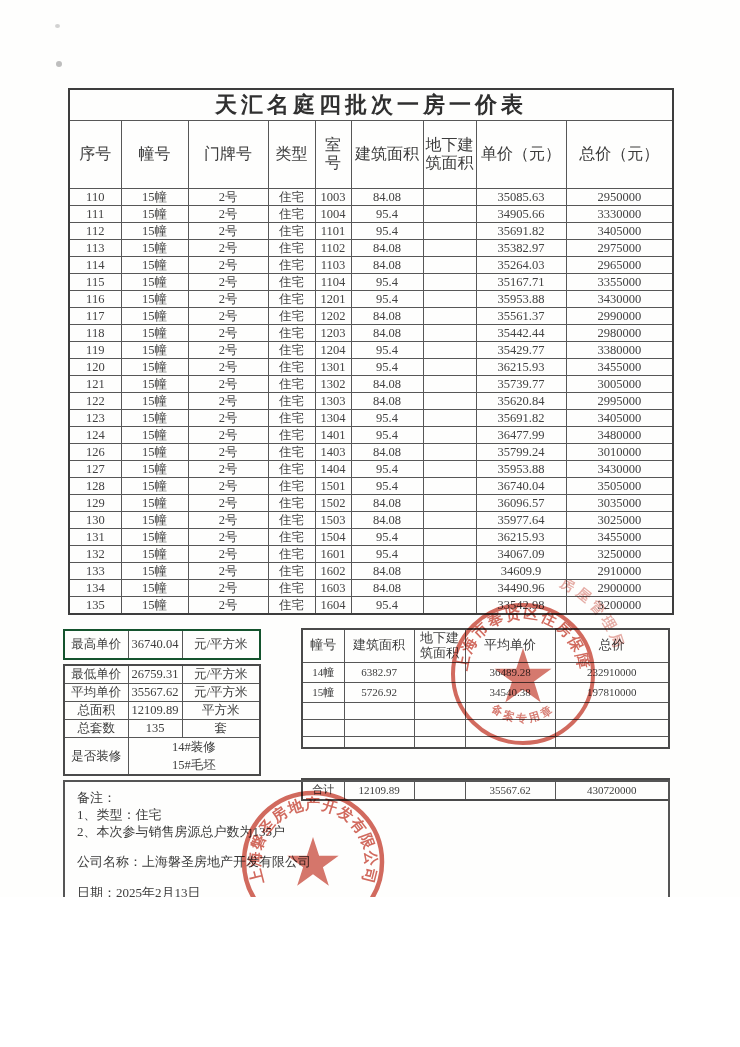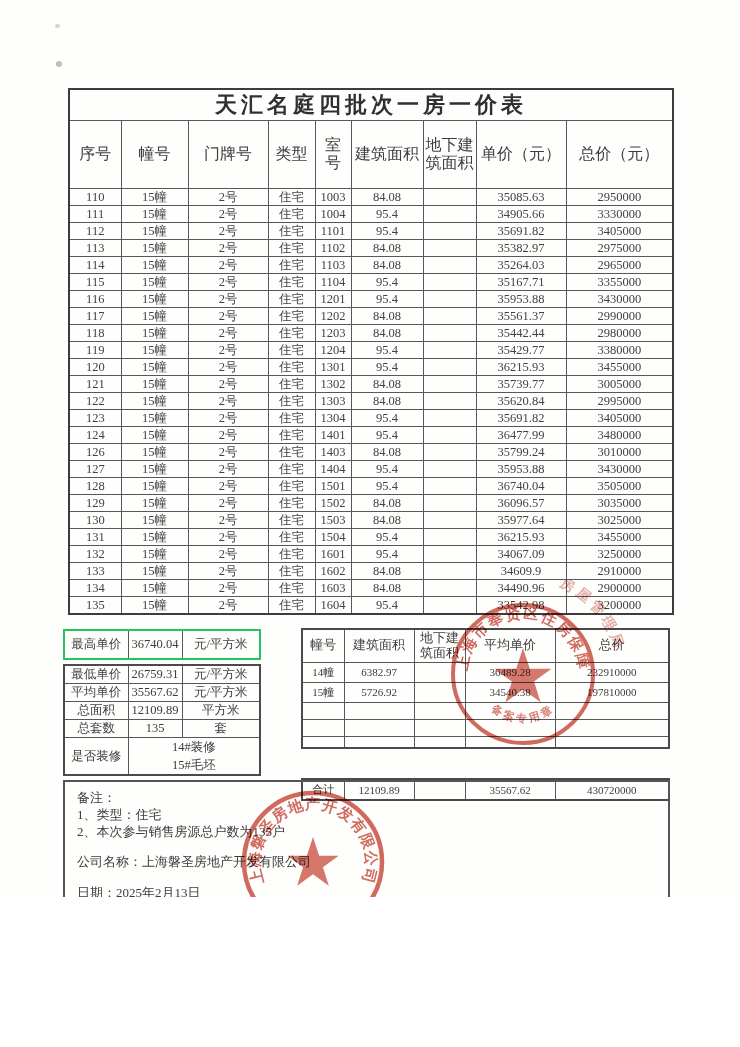--- a/index.html
+++ b/index.html
@@ -9,21 +9,21 @@
   td,th{padding:0;font-weight:normal;text-align:center;word-break:break-all;overflow:hidden;}
 
   
   .main-table{position:absolute;left:68px;top:88px;width:604px;border:2px solid #3d3d3d;}
   .main-table th,.main-table td{border:1px solid #575757;}
   .title-row th{height:29px;font-size:22px;font-weight:600;letter-spacing:4px;color:#303030;}
   .header-row th{height:35px;font-size:16px;line-height:1.15;padding:15px 2px;}
   .main-table tbody td{height:16px;font-size:12.5px;line-height:1;color:#424242;}
 
   
-  .sl-top{position:absolute;left:63px;top:629px;width:196px;border:2px solid #22c55e;}
+  .sl-top{position:absolute;left:63px;top:629px;width:196px;border:2px solid #14532d;}
   .sl-rest{position:absolute;left:63px;top:664px;width:196px;border:2px solid #4a4a4a;}
   .sl-top td,.sl-rest td{border:1px solid #575757;font-size:12.5px;}
   .sl-top tr{height:29px;}
   .sl-rest tr{height:18px;}
   .sl-rest tr.deco-row{height:37px;}
   .deco-cell{line-height:1.45;font-size:12.5px;}
 
   
   .sr-main{position:absolute;left:301px;top:628px;width:367px;border:2px solid #4a4a4a;}
   .sr-total{position:absolute;left:301px;top:778px;width:367px;border:2px solid #4a4a4a;}

